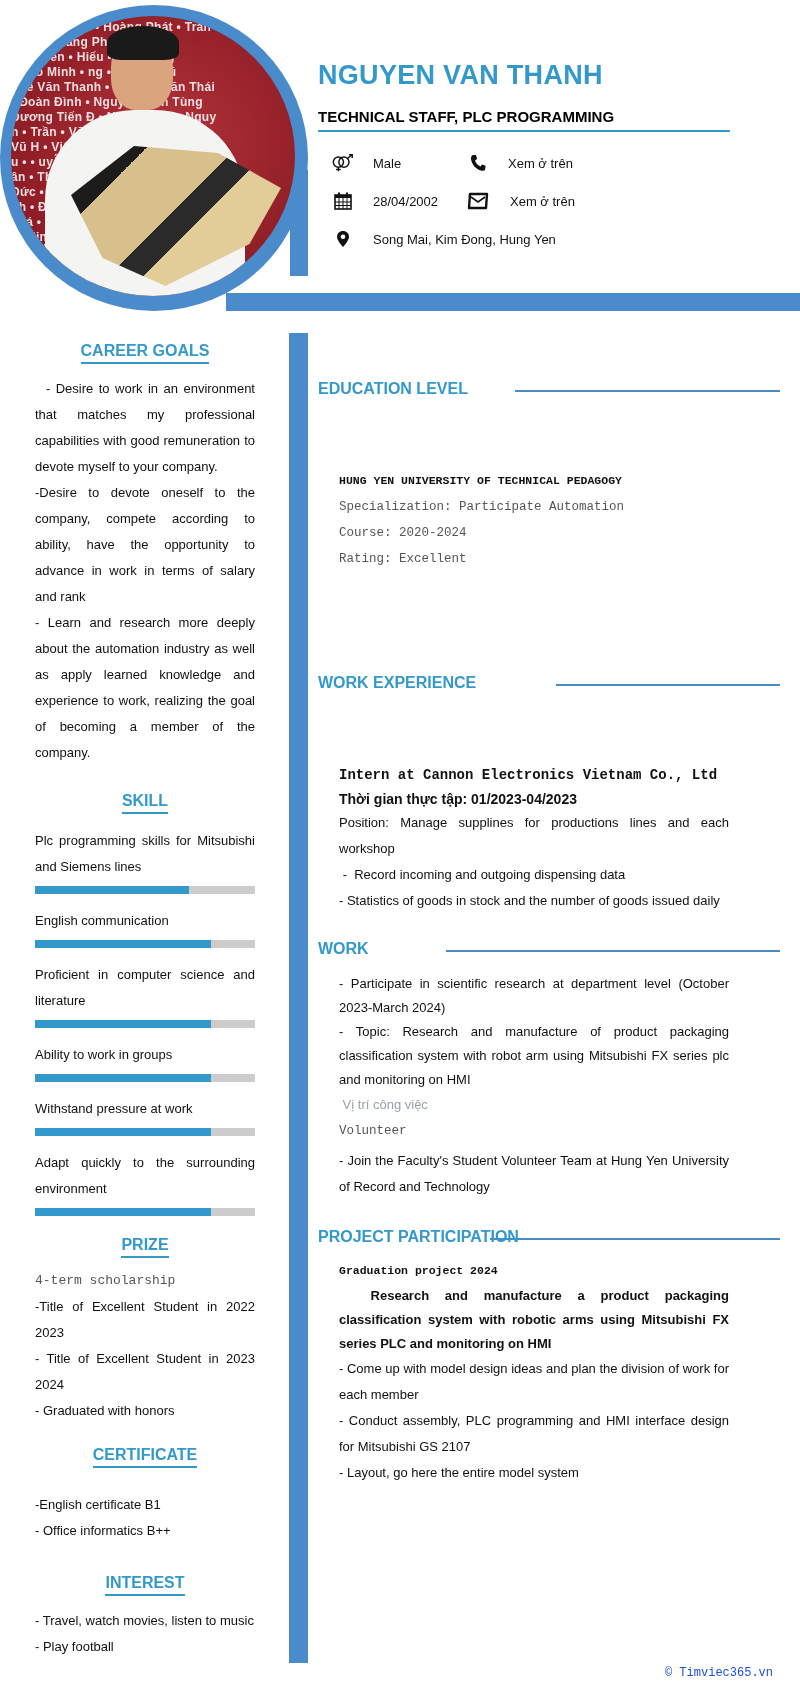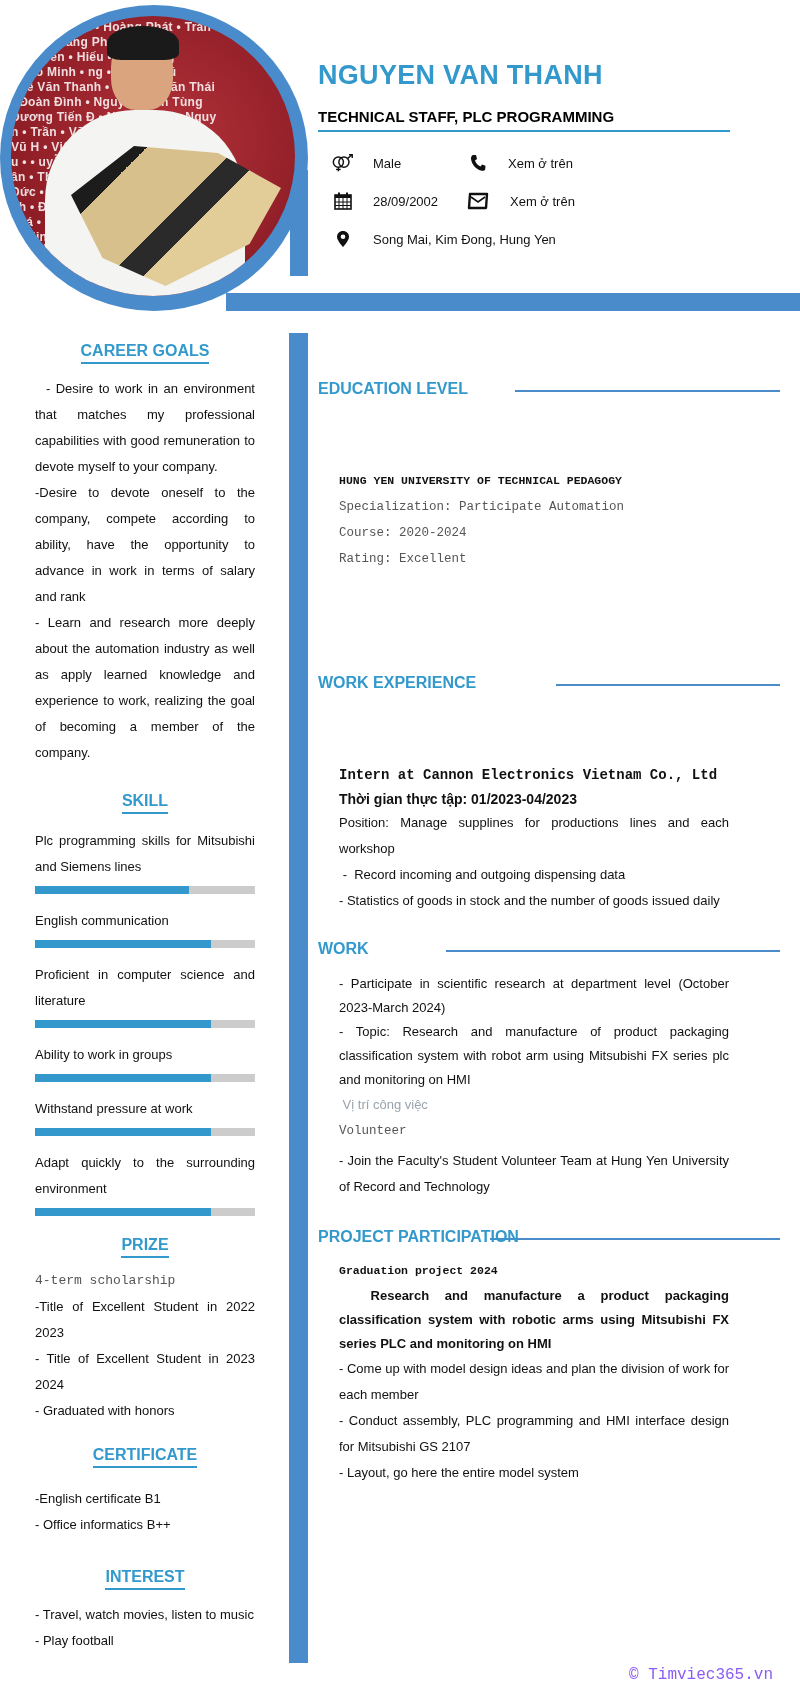--- a/index.html
+++ b/index.html
@@ -77,21 +77,21 @@
   .sec-title-r { position: absolute; left: 0; top: 0; color: #3399cc; font-weight: bold; font-size: 16px; background: transparent; }
   .sec-line { position: absolute; right: 0; height: 2px; background: #4a8ccb; top: 10px; }
   .r-body { padding-left: 21px; width: 411px; }
   .r-mono-b { font-family: "Liberation Mono", monospace; font-weight: bold; font-size: 11.5px; line-height: 26px; color: #111; }
   .r-mono { font-family: "Liberation Mono", monospace; font-size: 12.5px; line-height: 26px; color: #555; }
   .r-text { font-size: 13px; line-height: 26px; text-align: justify; color: #111; }
   .r-text-b { font-size: 13px; line-height: 24px; text-align: justify; font-weight: bold; color: #111; }
   .r-text-sm { font-size: 13px; line-height: 24px; text-align: justify; color: #111; }
   .muted { color: #9aa3ad; font-size: 13px; line-height: 26px; }
 
-  .footer-brand { position: absolute; right: 27px; top: 1666px; font-family: "Liberation Mono", monospace; font-size: 16px; color: #8b5cf6; }
+  .footer-brand { position: absolute; right: 27px; top: 1666px; font-family: "Liberation Mono", monospace; font-size: 12px; color: #1d4ed8; }
 </style>
 </head>
 <body>
 
 <div class="photo-ring"></div>
 <div class="ring-tail-v"></div>
 <div class="photo">
   <div class="bgtext" id="photo-bg">
       <div>• Nguyễn Văn • Hoàng Phát • Trần</div>
       <div>nhất • Hoàng Phát • Nguyễn</div>
@@ -152,21 +152,21 @@
         <rect x="2" y="4" width="16" height="3" fill="#111"></rect>
         <line x1="6" y1="1.5" x2="6" y2="5" stroke="#111" stroke-width="2"></line>
         <line x1="14" y1="1.5" x2="14" y2="5" stroke="#111" stroke-width="2"></line>
         <line x1="2" y1="11" x2="18" y2="11" stroke="#111" stroke-width="1"></line>
         <line x1="2" y1="14.5" x2="18" y2="14.5" stroke="#111" stroke-width="1"></line>
         <line x1="6" y1="7" x2="6" y2="18" stroke="#111" stroke-width="1"></line>
         <line x1="10" y1="7" x2="10" y2="18" stroke="#111" stroke-width="1"></line>
         <line x1="14" y1="7" x2="14" y2="18" stroke="#111" stroke-width="1"></line>
       </svg>
   </span>
-  <span>28/09/2002</span>
+  <span>28/04/2002</span>
 </div>
 <div class="info" style="left:466px; top:191px;">
   <span class="ico">
     <svg width="22" height="18" viewBox="0 0 22 18">
         <path d="M3 2 L20 2 L19 16 L2 16 Z" fill="none" stroke="#111" stroke-width="2.4" stroke-linejoin="round"></path>
         <polyline points="4,5 11,10 18,5" fill="none" stroke="#111" stroke-width="1.6"></polyline>
       </svg>
   </span>
   <span style="margin-left:2px;">Xem ở trên</span>
 </div>
@@ -227,21 +227,21 @@
     <div style="margin-top:10px;">
       <div class="mono">4-term scholarship</div>
       <p class="para">-Title of Excellent Student in 2022 2023</p>
       <p class="para">- Title of Excellent Student in 2023 2024</p>
       <p class="para">- Graduated with honors</p>
     </div>
   </section>
 
   <section style="margin-top:22px;">
     <span class="sec-title-c">CERTIFICATE</span>
-    <div style="margin-top:18px;">
+    <div style="margin-top:24px;">
       <p class="para">-English certificate B1</p>
       <p class="para">- Office informatics B++</p>
     </div>
   </section>
 
   <section style="margin-top:30px;">
     <span class="sec-title-c">INTEREST</span>
     <div style="margin-top:12px;">
       <p class="para">- Travel, watch movies, listen to music</p>
       <p class="para">- Play football</p>

